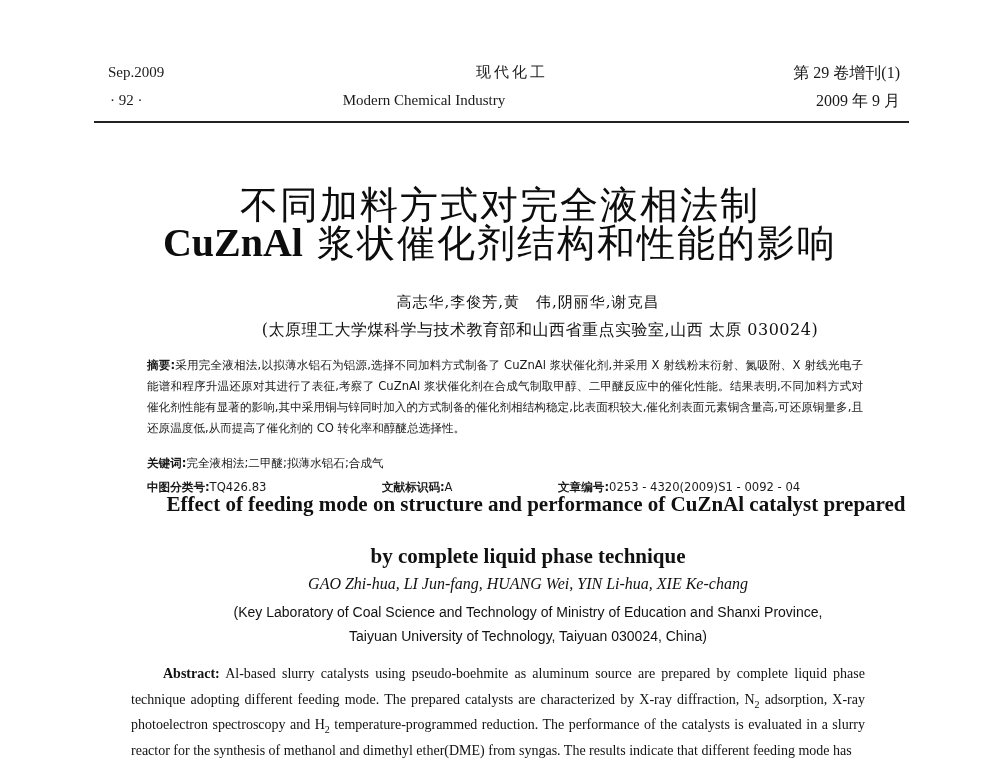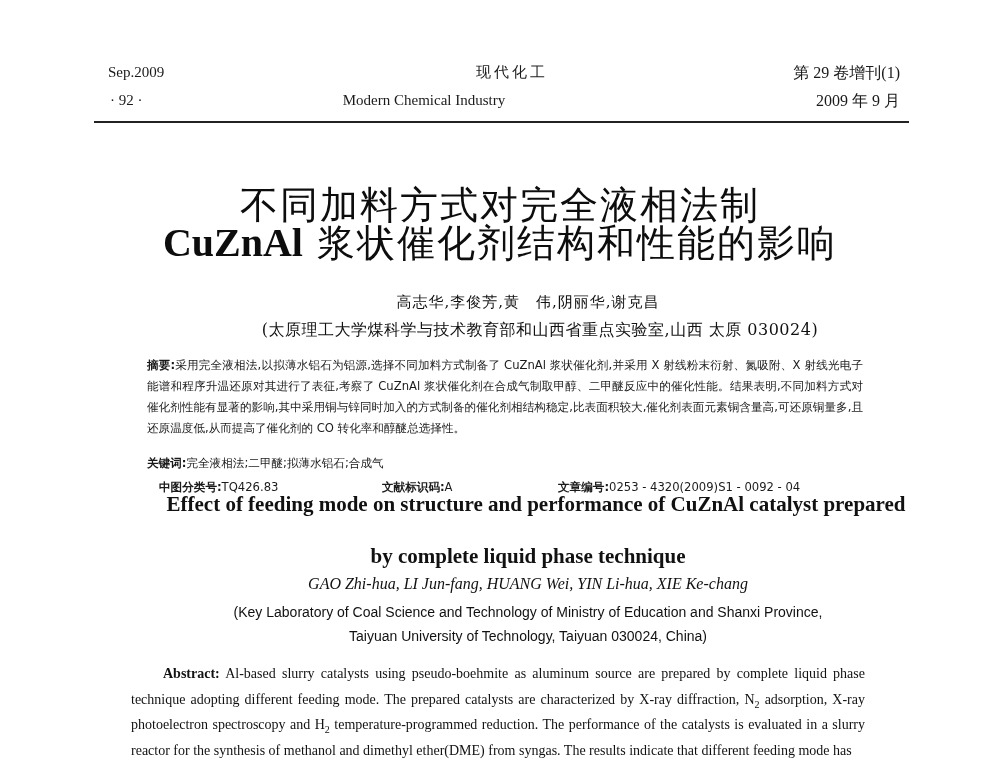--- a/index.html
+++ b/index.html
@@ -60,21 +60,21 @@
 <div class="center-line affil-cn" style="top:320px;">(太原理工大学煤科学与技术教育部和山西省重点实验室,山西 太原 030024)</div>
 
 <div class="abstract-cn" style="top:355px;">
   <span class="label">摘要:</span><span>采用完全液相法,以拟薄水铝石为铝源,选择不同加料方式制备了 CuZnAl 浆状催化剂,并采用 X 射线粉末衍射、氮吸附、X 射线光电子能谱和程序升温还原对其进行了表征,考察了 CuZnAl 浆状催化剂在合成气制取甲醇、二甲醚反应中的催化性能。结果表明,不同加料方式对催化剂性能有显著的影响,其中采用铜与锌同时加入的方式制备的催化剂相结构稳定,比表面积较大,催化剂表面元素铜含量高,可还原铜量多,且还原温度低,从而提高了催化剂的 CO 转化率和醇醚总选择性。</span>
 </div>
 
 <div class="meta-row" style="left:147px; top:456px;">
   <span class="label">关键词:</span><span>完全液相法;二甲醚;拟薄水铝石;合成气</span>
 </div>
 
-<div class="meta-row" style="left:147px; top:480px;margin-left:12px;">
+<div class="meta-row" style="left:147px; top:480px;">
   <span class="label">中图分类号:</span><span>TQ426.83</span>
 </div>
 <div class="meta-row" style="left:382px; top:480px;">
   <span class="label">文献标识码:</span><span>A</span>
 </div>
 <div class="meta-row" style="left:558px; top:480px;">
   <span class="label">文章编号:</span><span>0253 - 4320(2009)S1 - 0092 - 04</span>
 </div>
 
 <div class="center-line title-en" style="top:492px;margin-left:8px;">Effect of feeding mode on structure and performance of CuZnAl catalyst prepared</div>

